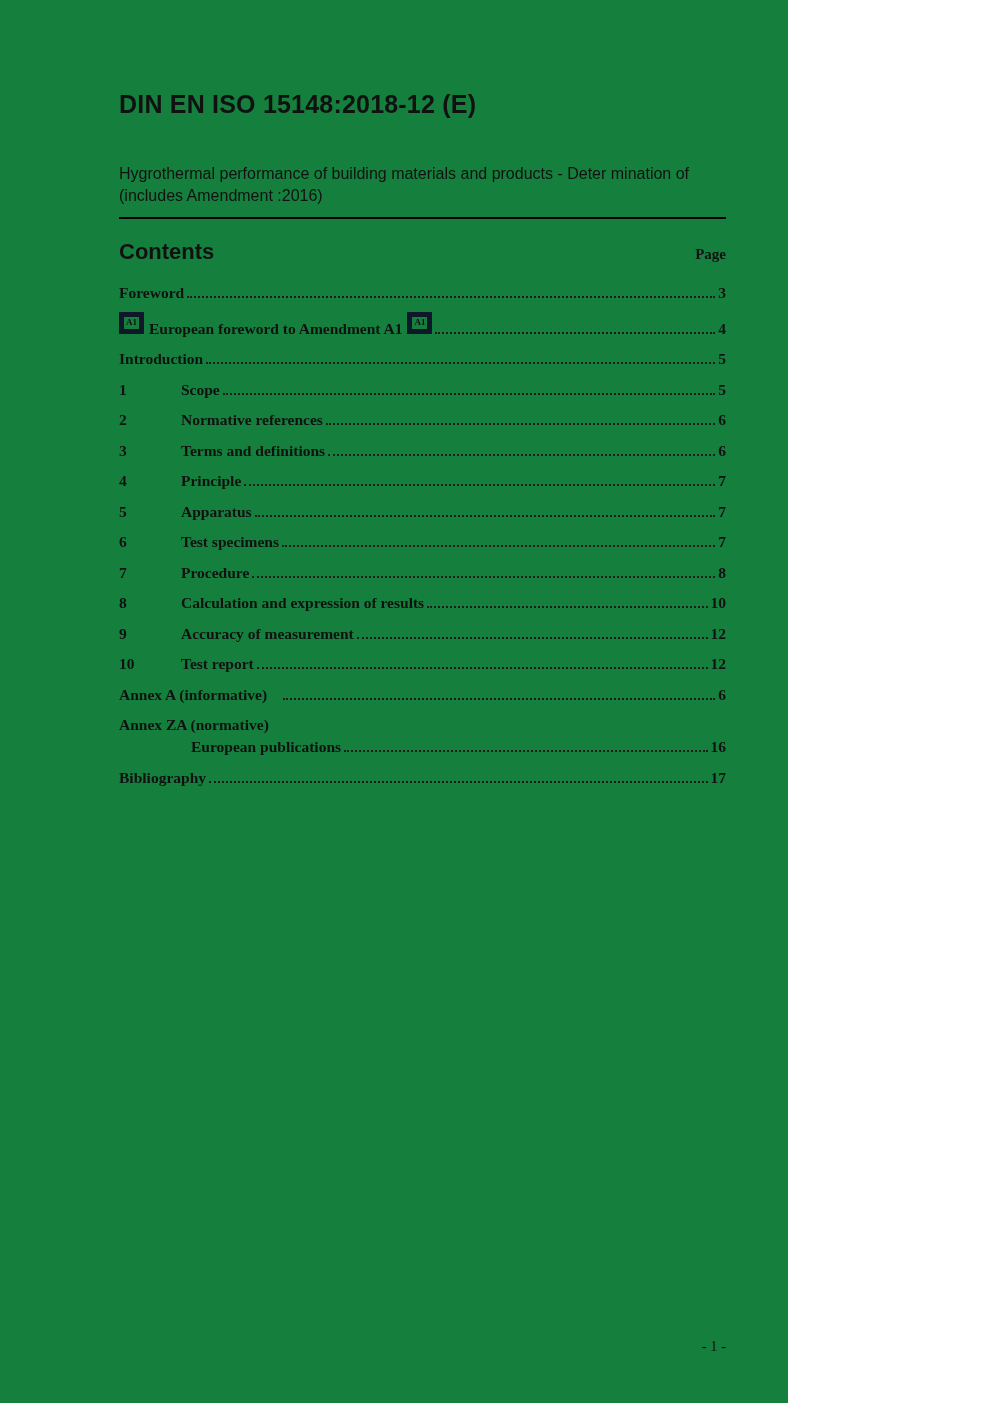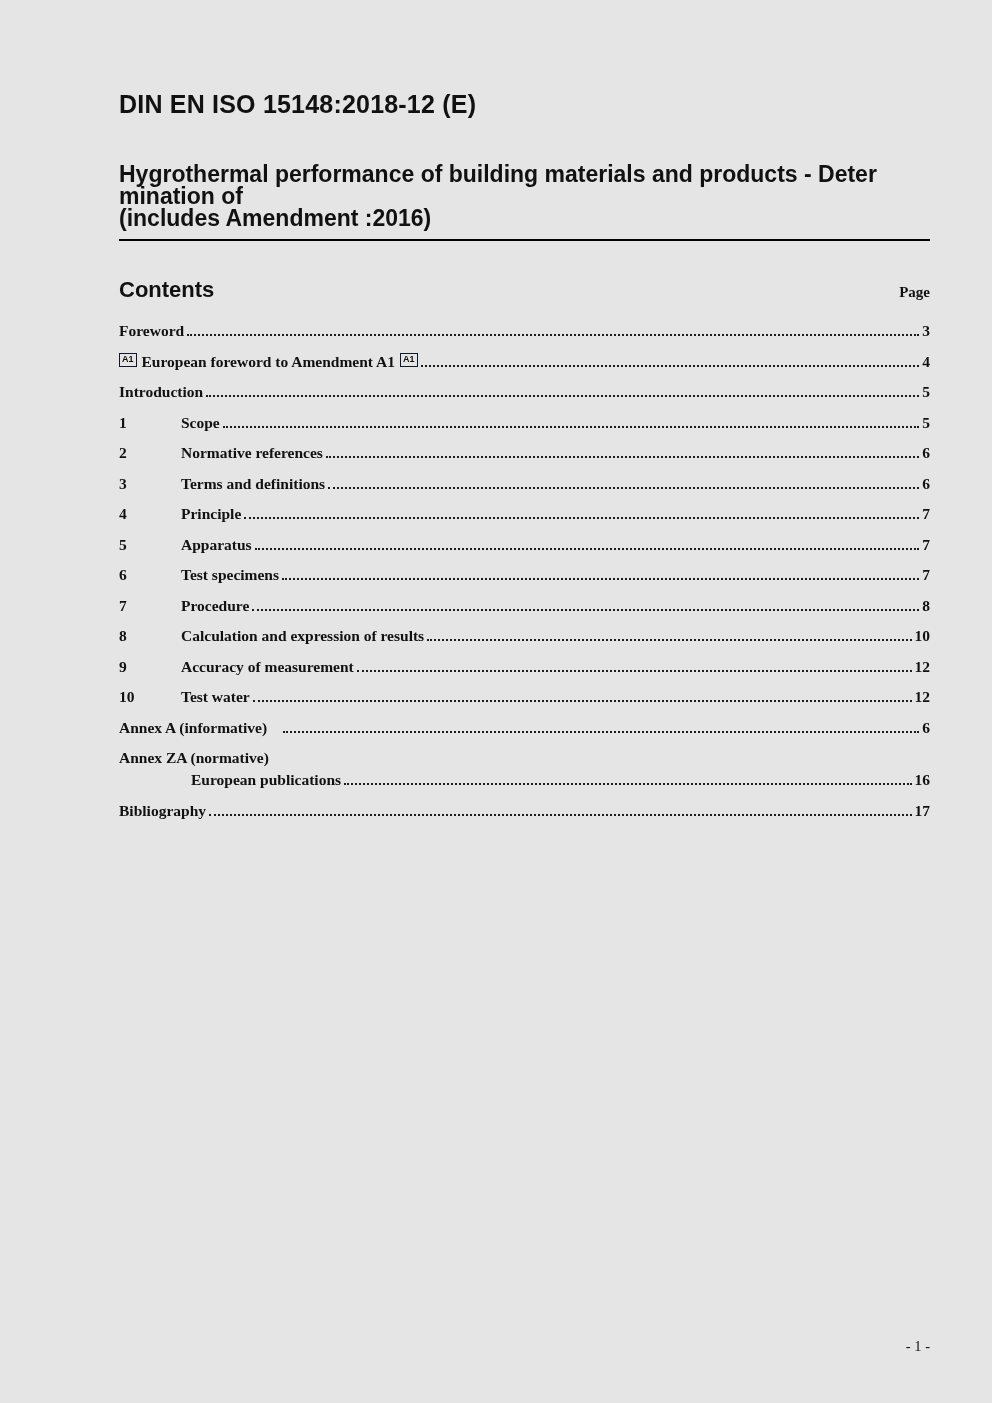--- a/index.html
+++ b/index.html
@@ -2,57 +2,57 @@
 <html><head>
 <meta charset="utf-8">
 <style>
   html, body {
     margin: 0;
     padding: 0;
     background: #ffffff;
   }
   .page {
     position: relative;
-    width: 992px;
+    width: 788px;
     height: 1403px;
-    background: #e5e5e5;
+    background: #15803d;
     color: #111111;
     font-family: "Liberation Serif", serif;
     overflow: hidden;
   }
   .content {
     position: absolute;
     left: 119px;
     right: 62px;
     top: 0;
   }
   .doc-number {
     margin-top: 90px;
     font-family: "Liberation Sans", sans-serif;
     font-weight: bold;
     font-size: 25px;
     letter-spacing: 0.2px;
   }
   .doc-title {
     margin-top: 44px;
     font-family: "Liberation Sans", sans-serif;
-    font-weight: bold;
-    font-size: 23px;
+    font-weight: normal;
+    font-size: 16px;
     line-height: 22px;
   }
   .rule {
     margin-top: 10px;
     border-bottom: 2px solid #000000;
     height: 0;
   }
   .contents-row {
     display: flex;
     justify-content: space-between;
     align-items: baseline;
-    margin-top: 36px;
+    margin-top: 20px;
   }
   .contents-heading {
     font-family: "Liberation Sans", sans-serif;
     font-weight: bold;
     font-size: 22px;
   }
   .page-label {
     font-family: "Liberation Serif", serif;
     font-weight: bold;
     font-size: 15px;
@@ -96,22 +96,22 @@
   .toc-page {
     flex: none;
   }
   .wrap-line {
     margin-top: 3px;
     padding-left: 72px;
   }
   .a1-box {
     flex: none;
     display: inline-block;
-    border: 1px solid #0f172a;
-    font-family: Liberation Sans, sans-serif;
+    border: 5px solid #0f172a;
+    font-family: Liberation Serif, serif;
     font-weight: bold;
     font-size: 9px;
     line-height: 11px;
     padding: 0 2px 1px 2px;
     margin: 0 5px 2px 0;
     position: relative;
     top: -2px;
   }
   .a1-box.close {
     margin: 0 0 2px 5px;
@@ -212,21 +212,21 @@
           <span class="toc-page">10</span>
         </div>
         <div class="toc-row">
           <span class="toc-num">9</span>
           <span class="toc-label">Accuracy of measurement</span>
           <span class="leader"></span>
           <span class="toc-page">12</span>
         </div>
         <div class="toc-row">
           <span class="toc-num">10</span>
-          <span class="toc-label">Test water</span>
+          <span class="toc-label">Test report</span>
           <span class="leader"></span>
           <span class="toc-page">12</span>
         </div>
         <div class="toc-row">
           <span class="toc-pre">Annex A (informative)</span>
           <span class="pre-gap"></span>
           <span class="leader"></span>
           <span class="toc-page">6</span>
         </div>
         <div class="toc-row">

